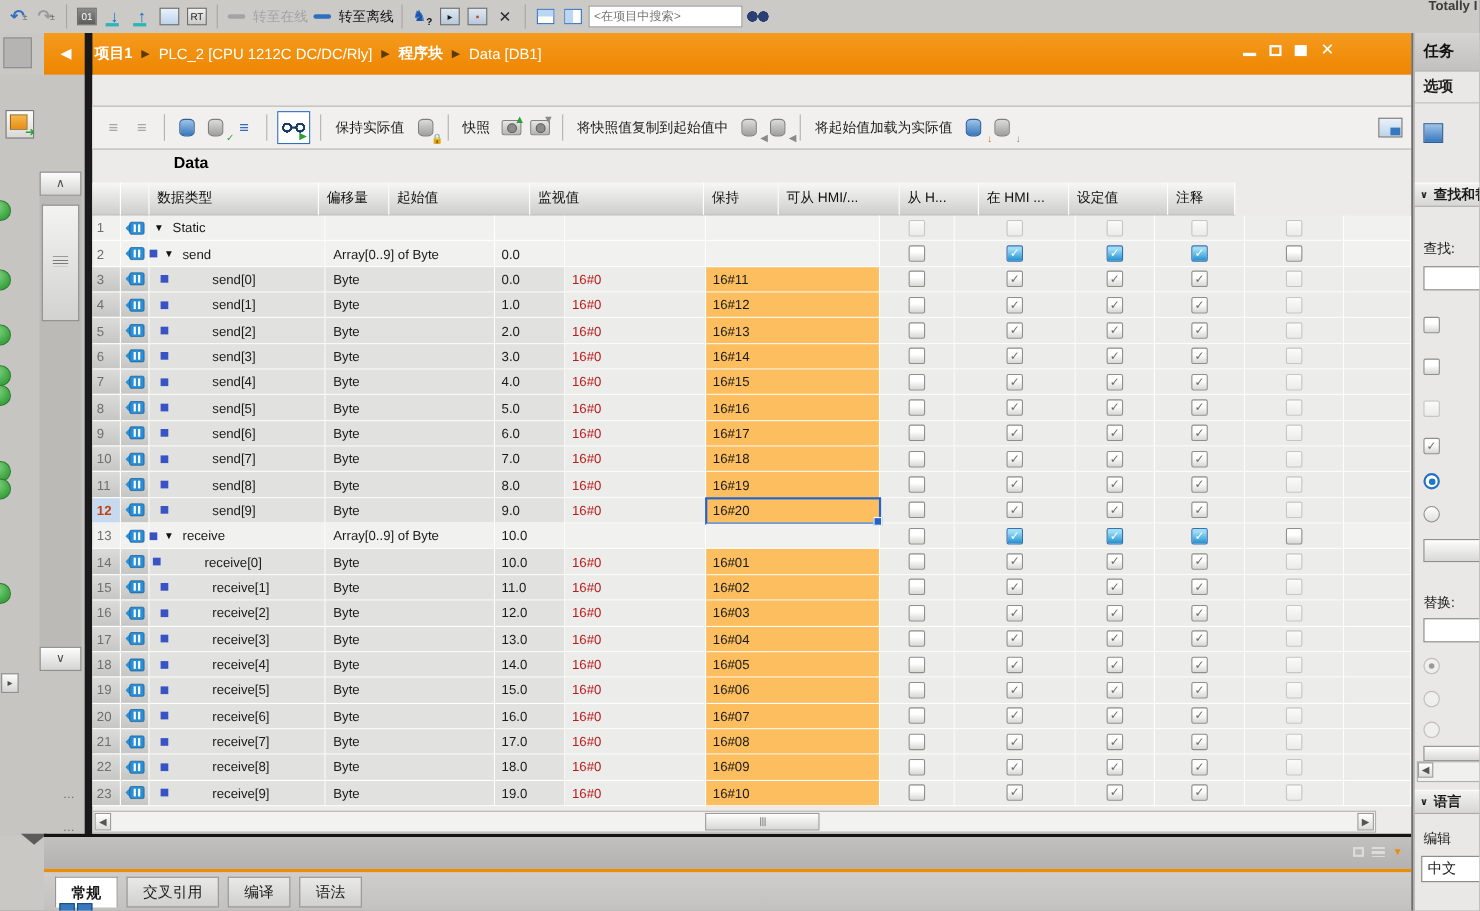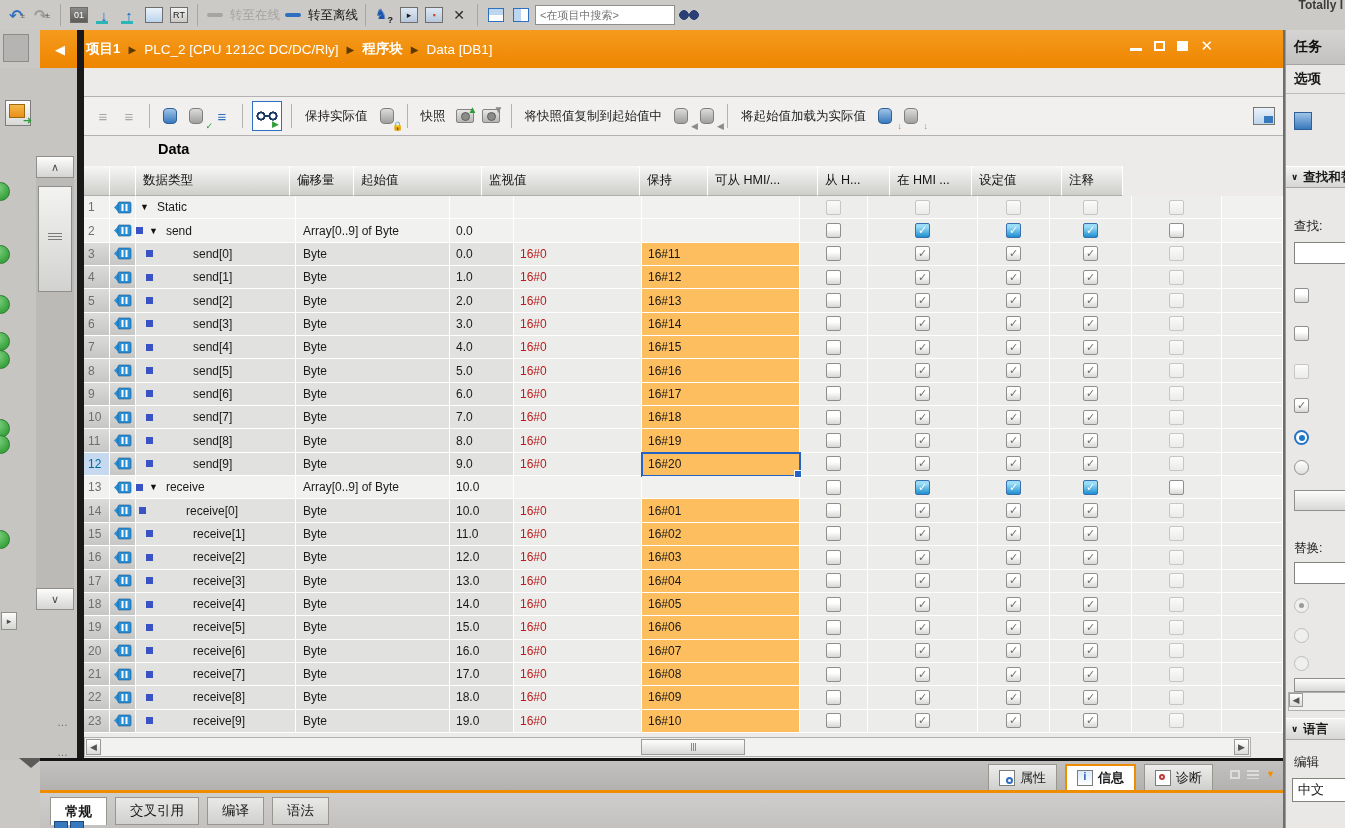--- a/index.html
+++ b/index.html
@@ -110,21 +110,21 @@
   .trow{flex:1;display:flex;min-height:0;}
   .td{border-right:1px solid #fff;border-bottom:1px solid #fff;box-sizing:border-box;display:flex;
     align-items:center;font-size:12px;white-space:nowrap;overflow:visible;}
   .c0{width:26px;}.c1{width:26px;}.c2{width:160px;}.c3{width:154px;padding-left:7px;}
   .c4{width:64px;padding-left:6px;}.c5{width:128px;padding-left:6px;}.c6{width:158px;padding-left:6px;position:relative;}
   .c7{width:68px;justify-content:center;}.c8{width:110px;justify-content:center;}
   .c9{width:72px;justify-content:center;}.c10{width:82px;justify-content:center;}
   .c11{width:90px;justify-content:center;}.c12{width:61px;}
   .td.c0{background:linear-gradient(#DBDBD9,#C6C6C4);color:#6f6f6d;padding-left:4px;}
   .td.c1{background:linear-gradient(#DBDBD9,#C6C6C4);justify-content:center;}
-  .trow.selrow .td.c0{background:#C7D9EE;color:#0369a1;}
+  .trow.selrow .td.c0{background:#C7D9EE;color:#c2410c;font-weight:bold;}
   .trow.struct .td{background:#F1F1EF;}
   .trow.elem .c2,.trow.elem .c3,.trow.elem .c4{background:#E1E1DF;}
   .trow.elem .c5,.trow.elem .c7,.trow.elem .c8,.trow.elem .c9,.trow.elem .c10,.trow.elem .c11,.trow.elem .c12{background:#ECECEA;}
   .trow.struct .c7,.trow.struct .c8,.trow.struct .c9,.trow.struct .c10,.trow.struct .c11{background:#EDEDEB;}
   .trow.elem .c6{background:#FCBE5E;}
   .startval{color:#b91c1c;}
   .monsel{outline:2px solid #2463C6;outline-offset:-1px;}
   .monsel:after{content:"";position:absolute;right:-3px;bottom:-3px;width:6px;height:6px;background:#2463C6;
     border:1px solid #fff;z-index:5;}
   .bullet{width:7px;height:7px;background:#3A53C4;flex:0 0 auto;}
@@ -1287,34 +1287,20 @@
           <i></i>
           <i></i>
           <i></i>
         </div>
       <div class="hsb-btn" style="right:1px;">▶</div>
     </div>
   </div>
 
   <div class="blackline"></div>
   <div class="inspector">
-    <div class="itabs" id="itabs">
-        <div class="itab">
-          <span class="iic prop"></span>
-          <span>属性</span>
-        </div>
-        <div class="itab active">
-          <span class="iic info">i</span>
-          <span>信息</span>
-        </div>
-        <div class="itab">
-          <span class="iic diag"></span>
-          <span>诊断</span>
-        </div>
-      </div>
     <div class="iwin">
       <span class="a"></span>
       <span class="b"></span>
       <span class="c">▼</span>
     </div>
   </div>
   <div class="orangeline"></div>
   <div class="bottombar">
     <div class="btabs" id="btabs">
         <div class="btab active">常规</div>

